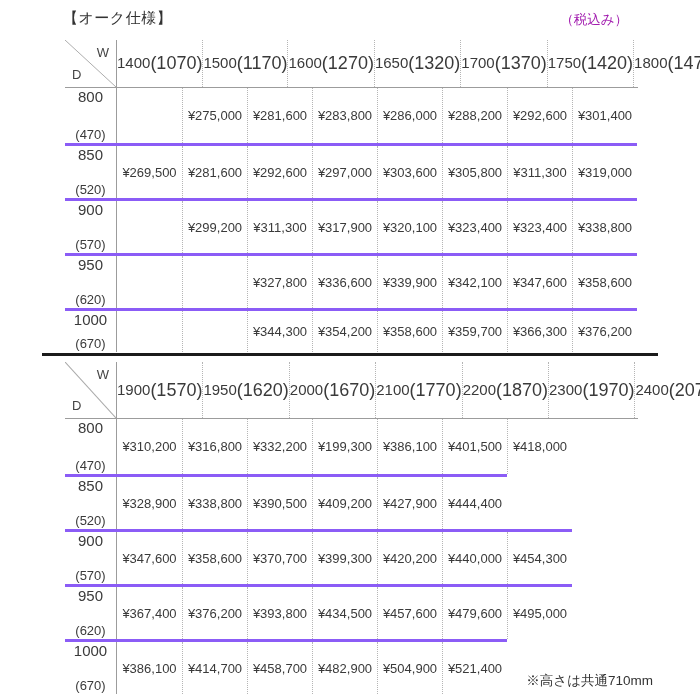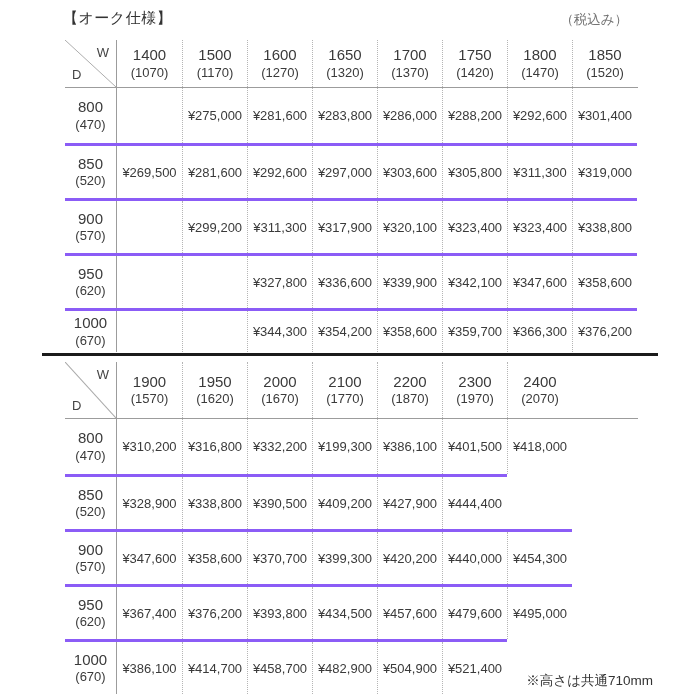--- a/index.html
+++ b/index.html
@@ -5,50 +5,50 @@
   * { box-sizing: border-box; margin: 0; padding: 0; }
   html, body { background: #ffffff; }
   body {
     width: 700px; height: 700px;
     font-family: "Liberation Sans", sans-serif;
     color: #3a3a3a;
   }
   .page { position: relative; width: 700px; height: 700px; background: #fff; overflow: hidden; }
 
   .title { position: absolute; left: 63px; top: 9px; font-size: 15px; letter-spacing: 0.5px; color: #333; }
-  .tax-note { position: absolute; top: 11px; right: 72px; font-size: 13.5px; color: #737373; }
+  .tax-note { position: absolute; top: 11px; right: 72px; font-size: 13.5px; color: #a21caf; }
 
   .spec-table { position: absolute; left: 65px; }
   #table1 { top: 40px; }
   #table2 { top: 362px; }
 
   .thead { display: flex; width: 573px; border-bottom: 1px solid #9c9c9c; }
   #table1 .thead { height: 48px; }
   #table2 .thead { height: 57px; }
 
   .corner { position: relative; flex: 0 0 52px; border-right: 1px solid #9c9c9c; }
   .corner svg { position: absolute; left: 0; top: 0; width: 100%; height: 100%; display: block; }
   .corner .w-label { position: absolute; top: 5px; right: 7px; font-size: 13px; color: #444; }
   .corner .d-label { position: absolute; bottom: 5px; left: 7px; font-size: 13px; color: #444; }
 
   .col-h {
-    flex: 0 0 65px; display: flex; flex-direction: column;
+    flex: 0 0 65px; display: flex; flex-direction: row;
     align-items: center; justify-content: center; line-height: 1.25;
   }
   .col-h .num { font-size: 15px; }
-  .col-h .inner { font-size: 13px; }
+  .col-h .inner { font-size: 18px; }
   .col-h + .col-h { border-left: 1px dotted #b5b5b5; text-align: center; }
 
   .trow { display: flex; height: 55px; width: -moz-fit-content; width: fit-content; }
   .trow + .trow { border-top: 3px solid #8b5cf6; }
   #table1 .trow:last-child { height: 44px; }
 
   .row-h {
     flex: 0 0 52px; border-right: 1px solid #9c9c9c;
-    display: flex; flex-direction: column; align-items: center; justify-content: center;
+    display: flex; flex-direction: column; align-items: center; justify-content: space-between;
     line-height: 1.25;
   }
   .row-h .num { font-size: 15px; }
   .row-h .inner { font-size: 13px; }
 
   .cell {
     flex: 0 0 65px; display: flex; align-items: center; justify-content: center;
     font-size: 13px; white-space: nowrap;
   }
   .cell + .cell { border-left: 1px dotted #b5b5b5; }

